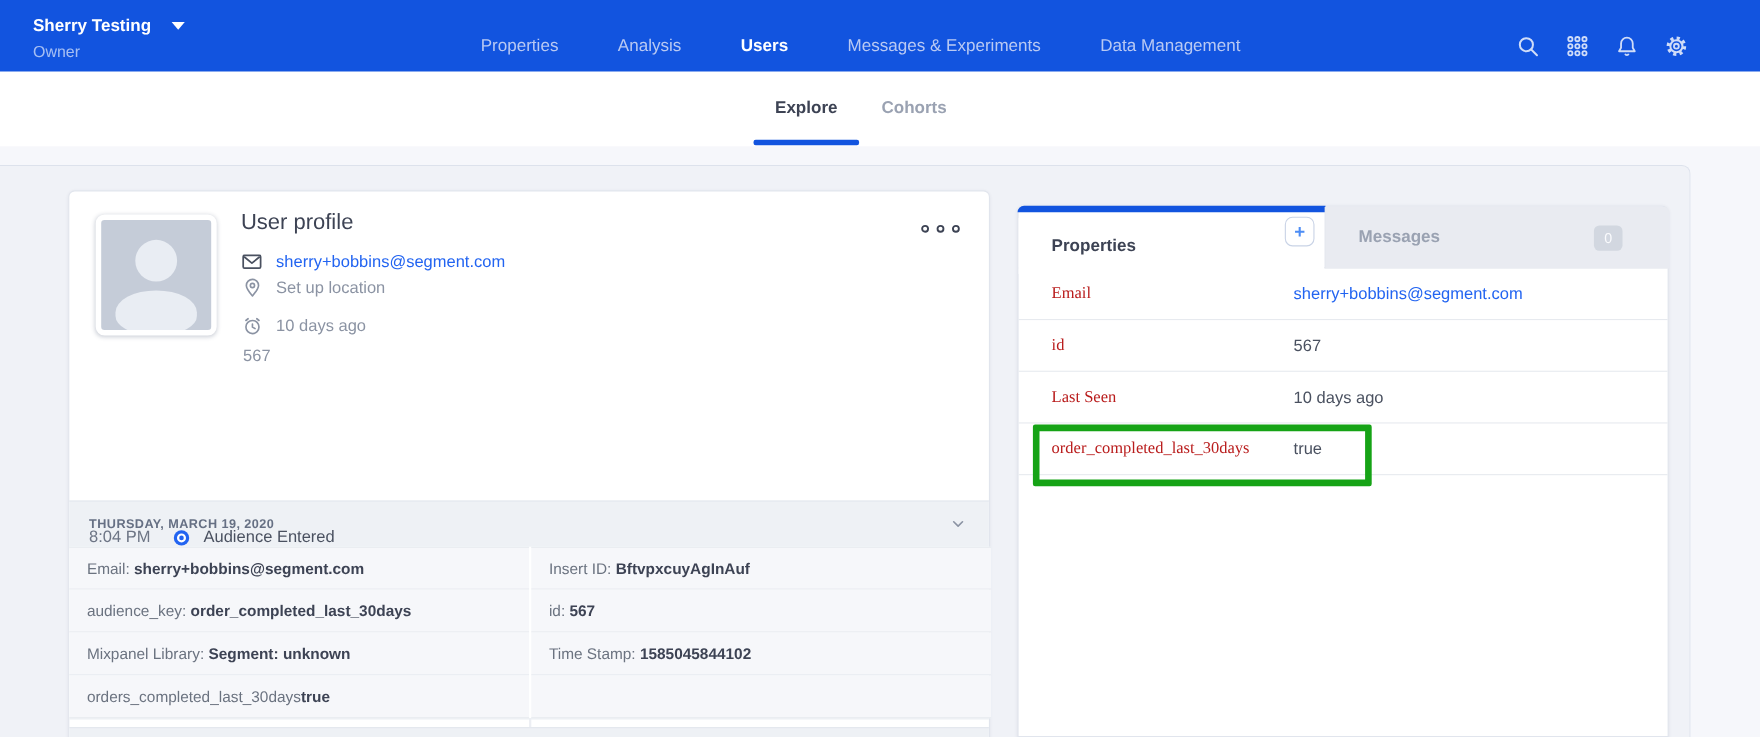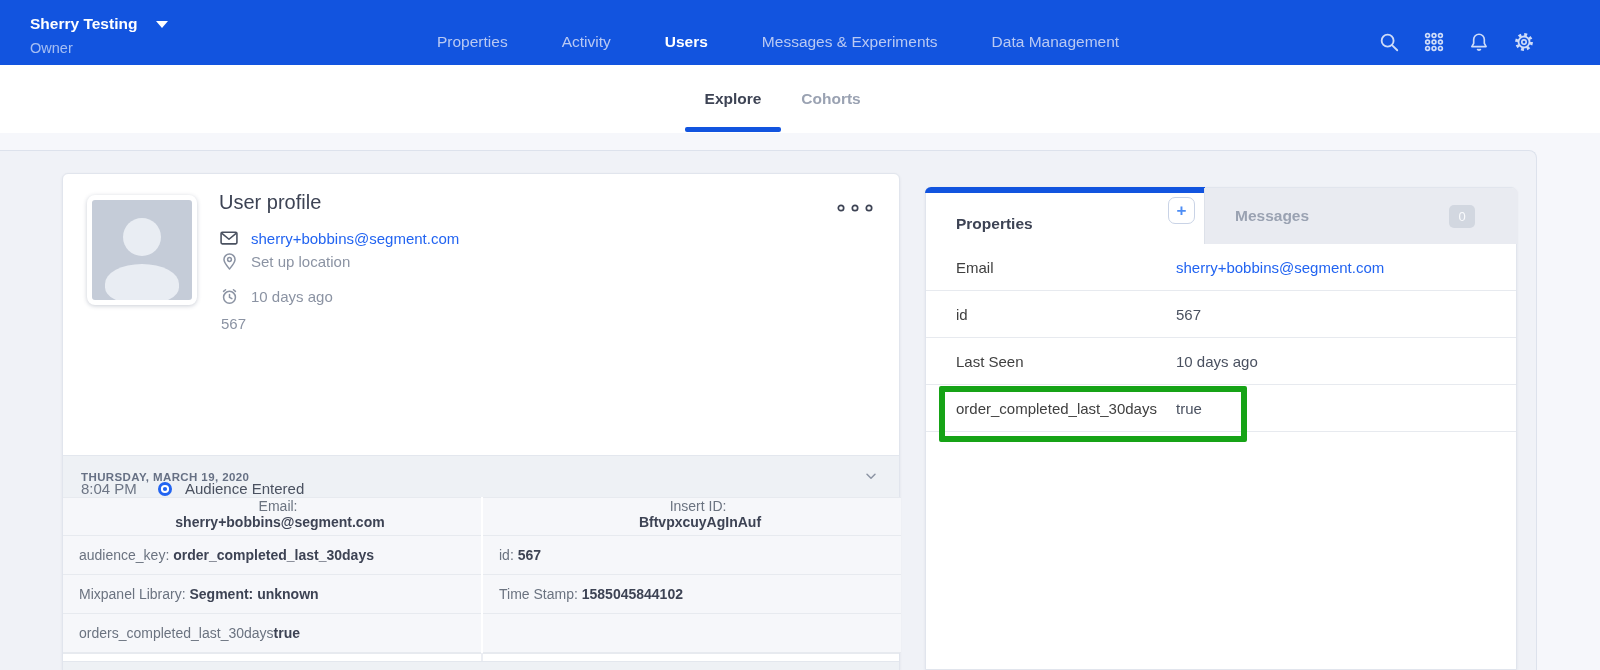--- a/index.html
+++ b/index.html
@@ -51,38 +51,38 @@
   .date-band { position:absolute; left:0; top:237px; width:100%; height:44px; background:#eef1f5; border-top:1px solid #e3e7ee; border-bottom:1px solid #e3e7ee; display:flex; align-items:center;margin-top:44px; }
   .date-band .dtext { margin-left:18px; font-size:11.5px; font-weight:bold; letter-spacing:0.4px; color:#667084; }
   .event-row { position:absolute; left:0; top:281px; width:100%; height:42px; display:flex; align-items:flex-end; cursor:pointer; }
   .event-time { margin-left:18px; width:62px; font-size:15px; color:#6d7585; }
   .event-icon { margin-left:14px; width:16px; height:16px; }
   .event-name { margin-left:12px; font-size:15px; color:#4a5160; }
   .event-chevron { position:absolute; left:800px; top:13px; color:#8b93a3; }
 
   .detail-grid { position:absolute; left:0; top:323px; width:100%; display:grid; grid-template-columns:418px 418px; column-gap:2px; background:#fff; border-bottom:1px solid #e7eaef; }
   .dcell { height:39px; background:#f6f7fa; border-bottom:1px solid #e7eaef; display:flex; align-items:center; padding-left:16px; font-size:14px; white-space:nowrap; overflow:hidden; }
-  .dcell:nth-child(-n+2) { border-top:1px solid #e7eaef;flex-direction:column; }
+  .dcell:nth-child(-n+2) { border-top:1px solid #e7eaef; }
   .dcell .dlabel { color:#6b7380; white-space:pre-wrap; }
   .dcell .dvalue { color:#3d4354; font-weight:bold; }
   .detail-divider { position:absolute; left:418px; top:479px; width:2px; height:8px; background:#eceef3; }
   .bottom-band { position:absolute; left:0; top:487px; width:100%; height:11px; background:#eef1f5; border-top:1px solid #e3e7ee; }
 
   
   #right-card { left:925px; top:187px; width:592px; height:483px; border-radius:6px 6px 0 0; }
   .panel-header { position:absolute; left:0; top:0; width:100%; height:56px; border-bottom:1px solid #e0e4eb; }
   .tab-accent { position:absolute; left:-1px; top:-1px; width:280px; height:6px; background:#1254df; border-radius:6px 0 0 0; }
   .tab-properties { position:absolute; left:0; top:10px; width:278px; height:51px; background:#fff; cursor:pointer; }
   .tab-properties .plabel { position:absolute; left:30px; top:0; height:51px; display:flex; align-items:center; font-size:15.5px; font-weight:bold; color:#3d4354; }
   .add-btn { position:absolute; left:242px; top:9px; width:27px; height:27px; border:1px solid #c9d3e6; border-radius:7px; background:#fff; color:#4d8df5; font-size:17px; font-weight:bold; display:flex; align-items:center; justify-content:center; cursor:pointer; }
   .tab-messages { position:absolute; left:278px; top:0; width:314px; height:56px; background:#e9ebf1; border-left:1px solid #dde1e9; border-radius:0 6px 0 0; cursor:pointer; }
   .tab-messages .mlabel { position:absolute; left:30px; top:0; height:56px; display:flex; align-items:center; font-size:15.5px; font-weight:bold; color:#9aa2b2; }
   .msg-badge { position:absolute; left:244px; top:17px; width:26px; height:23px; background:#d2d7e0; border-radius:5px; color:#fafbfd; font-size:13px; display:flex; align-items:center; justify-content:center; }
   .prop-row { position:absolute; left:0; width:100%; height:47px; border-bottom:1px solid #e7eaef; }
-  .prop-row .prlabel { position:absolute; left:30px; top:0; height:47px; display:flex; align-items:center; font-size:15px; color:#404040; }
+  .prop-row .prlabel { position:absolute; left:30px; top:0; height:47px; display:flex; align-items:center; font-size:15px; color:#b91c1c;font-family:Liberation Serif, serif; }
   .prop-row .prvalue { position:absolute; left:250px; top:0; height:47px; display:flex; align-items:center; font-size:15px; color:#4a5160; }
   .prop-row .prvalue.link { color:#2264f1; }
 
   
   #green-box { position:absolute; left:939px; top:386px; width:308px; height:56px; border:6px solid #16a316; border-radius:2px; z-index:5; pointer-events:none; }
 
   svg { display:block; }
 </style>
 </head>
 <body>
@@ -92,21 +92,21 @@
   <div id="topbar">
     <div class="proj">
       <div>
         <span class="proj-name">Sherry Testing</span>
         <span class="caret"></span>
       </div>
       <div class="proj-role">Owner</div>
     </div>
     <div class="mainnav">
       <span class="nav-item">Properties</span>
-      <span class="nav-item">Activity</span>
+      <span class="nav-item">Analysis</span>
       <span class="nav-item active">Users</span>
       <span class="nav-item">Messages &amp; Experiments</span>
       <span class="nav-item">Data Management</span>
     </div>
     <div class="navicons">
       <span class="nicon">
         <svg width="22" height="22" viewBox="0 0 24 24" fill="none" stroke="currentColor" stroke-width="2" stroke-linecap="round">
             <circle cx="10.5" cy="10.5" r="6.5"></circle>
             <line x1="15.3" y1="15.3" x2="21" y2="21"></line>
           </svg>

